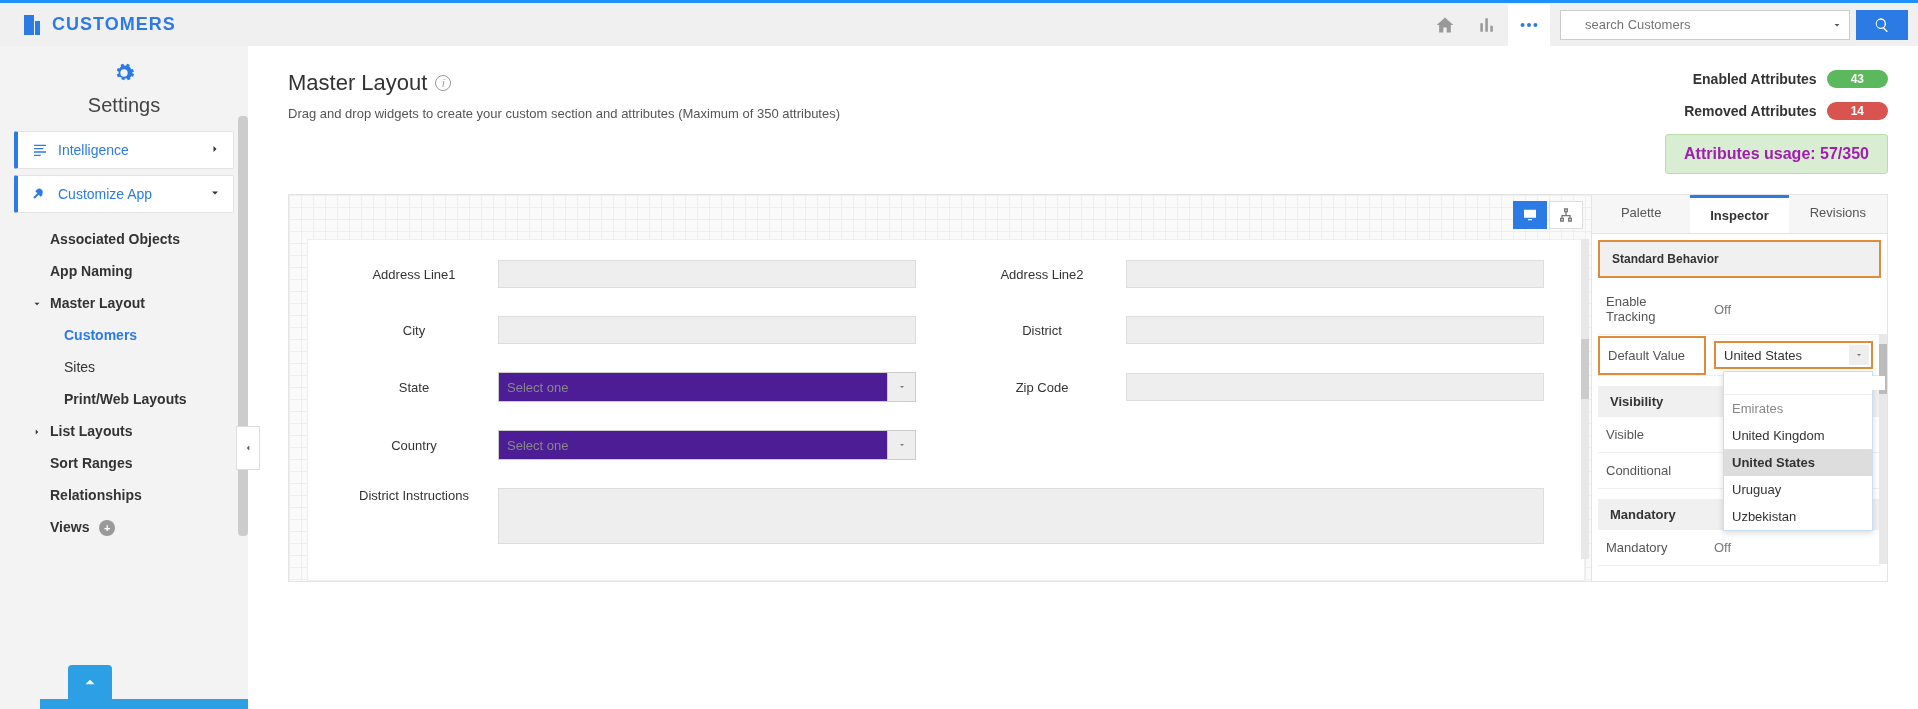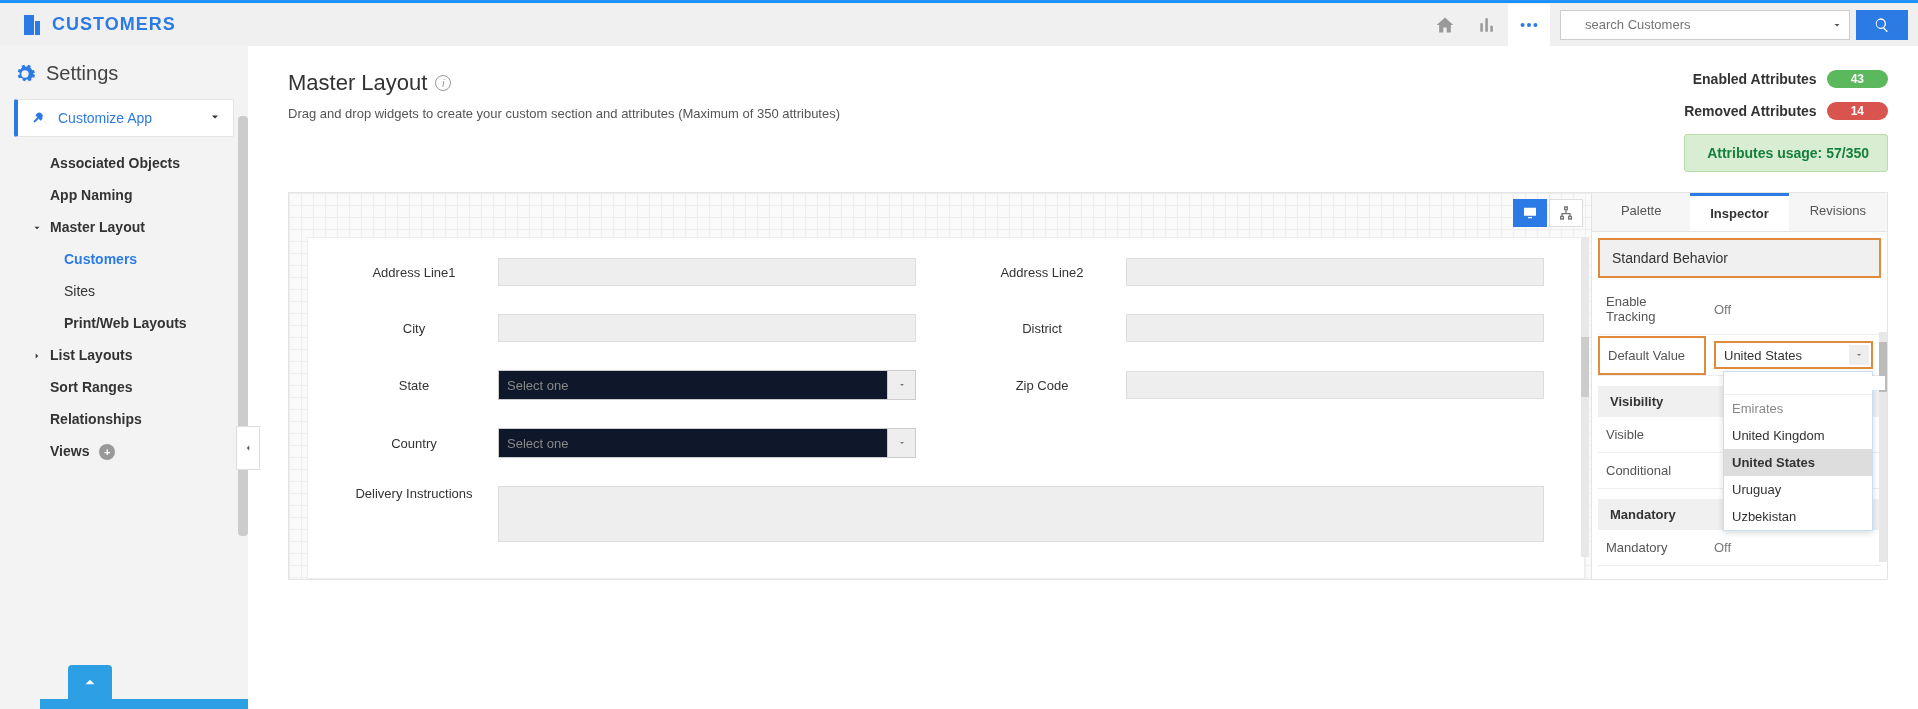--- a/index.html
+++ b/index.html
@@ -14,21 +14,21 @@
   .top-icon.active svg { fill: #2c7be5; }
   .search-wrap { display: flex; align-items: center; gap: 6px; margin-left: 10px; }
   .search-input-wrap { position: relative; }
   .search-input { width: 290px; height: 30px; border: 1px solid #ccc; padding: 0 28px 0 24px; font-size: 13px; background: #fff; }
   .search-chevron { position: absolute; right: 0; top: 0; width: 26px; height: 30px; display: flex; align-items: center; justify-content: center; cursor: pointer; }
   .search-btn { width: 52px; height: 30px; background: #2c7be5; border: none; display: flex; align-items: center; justify-content: center; cursor: pointer; }
   .search-btn svg { fill: #fff; }
 
   .layout { display: flex; height: calc(709px - 46px); }
   .sidebar { width: 248px; background: #f3f3f3; padding: 16px 14px 0 14px; position: relative; }
-  .sidebar-title { display: flex; align-items: center; gap: 10px; font-size: 20px; color: #444; margin-bottom: 14px; }
+  .sidebar-title { display: flex; align-items: center; gap: 10px; font-size: 20px; color: #444; margin-bottom: 14px; flex-direction: column; }
   .sidebar-title svg { fill: #2c7be5; }
   .nav-card { background: #fff; border: 1px solid #e3e3e3; border-radius: 2px; display: flex; align-items: center; padding: 10px 12px; margin-bottom: 6px; border-left: 4px solid #2c7be5; color: #2c7be5; font-size: 14px; cursor: pointer; position: relative; }
   .nav-card .nav-icon { width: 20px; display: flex; justify-content: center; margin-right: 8px; }
   .nav-card .nav-icon svg { fill: #2c7be5; }
   .nav-card .arrow { margin-left: auto; }
   .nav-tree { padding: 4px 0 0 12px; }
   .nav-item { padding: 8px 4px 8px 24px; font-size: 14px; color: #333; cursor: pointer; position: relative; }
   .nav-item.bold { font-weight: bold; }
   .nav-item.selected { color: #2c7be5; font-weight: bold; }
   .nav-item .expander { position: absolute; left: 6px; top: 9px; }
@@ -43,47 +43,47 @@
   .page-head { display: flex; align-items: flex-start; }
   .page-title-wrap { }
   .page-title { font-size: 22px; color: #333; display: flex; align-items: center; gap: 8px; }
   .page-title .info-icon { width: 16px; height: 16px; border: 1px solid #999; border-radius: 50%; display: inline-flex; align-items: center; justify-content: center; font-size: 10px; color: #999; font-style: italic; }
   .page-sub { font-size: 13px; color: #555; margin-top: 10px; }
   .page-stats { margin-left: auto; text-align: right; }
   .stat-row { font-size: 14px; font-weight: bold; color: #333; margin-bottom: 14px; display: flex; align-items: center; justify-content: flex-end; gap: 10px; }
   .badge { display: inline-block; min-width: 30px; padding: 2px 24px; border-radius: 9px; color: #fff; font-size: 12px; text-align: center; }
   .badge.green { background: #5cb85c; }
   .badge.red { background: #d9534f; }
-  .usage-banner { background: #d9edd2; border: 1px solid #b9dda8; color: #15803d; font-weight: bold; padding: 10px 18px; border-radius: 3px; font-size: 14px; }
+  .usage-banner { background: #d9edd2; border: 1px solid #b9dda8; color: #a21caf; font-weight: bold; padding: 10px 18px; border-radius: 3px; font-size: 16px; }
 
   .canvas-wrap { margin-top: 20px; border: 1px solid #e4e4e4; background: #fafafa; display: flex; height: 388px; }
   .canvas { flex: 1; position: relative; background-image: linear-gradient(#eee 1px, transparent 1px), linear-gradient(90deg, #eee 1px, transparent 1px); background-size: 12px 12px; }
   .view-toggle { position: absolute; right: 8px; top: 6px; display: flex; gap: 2px; }
   .view-btn { width: 34px; height: 28px; background: #fff; border: 1px solid #ddd; display: flex; align-items: center; justify-content: center; cursor: pointer; }
   .view-btn.active { background: #2c7be5; border-color: #2c7be5; }
   .view-btn.active svg { fill: #fff; }
   .view-btn svg { fill: #777; }
   .form-panel { position: absolute; left: 18px; right: 6px; top: 44px; bottom: 0; background: #fff; border: 1px solid #eee; padding: 20px 40px; overflow: auto; }
   .form-grid { display: grid; grid-template-columns: 1fr 1fr; column-gap: 60px; row-gap: 28px; }
   .form-row { display: flex; align-items: center; }
   .form-row.full { grid-column: 1 / span 2; align-items: flex-start; }
   .form-label { width: 150px; text-align: center; padding-right: 18px; font-size: 13px; color: #333; }
   .form-input { flex: 1; height: 28px; background: #eee; border: 1px solid #ddd; }
   .form-textarea { flex: 1; height: 56px; background: #eee; border: 1px solid #ddd; }
-  .form-select { flex: 1; height: 30px; border: 1px solid #ccc; background: #0f172a; display: flex; align-items: center; padding: 0 8px; position: relative; color: #888; font-size: 13px; }
+  .form-select { flex: 1; height: 30px; border: 1px solid #ccc; background: #4c1d95; display: flex; align-items: center; padding: 0 8px; position: relative; color: #888; font-size: 13px; }
   .form-select .sel-btn { position: absolute; right: 0; top: 0; width: 28px; height: 28px; background: #eee; border-left: 1px solid #ccc; display: flex; align-items: center; justify-content: center; }
   .canvas-scroll { position: absolute; right: 2px; top: 44px; width: 8px; height: 320px; background: #e8e8e8; }
   .canvas-scroll-thumb { width: 8px; height: 60px; background: #ccc; margin-top: 100px; }
 
   .inspector { width: 296px; border-left: 1px solid #e4e4e4; background: #fff; display: flex; flex-direction: column; }
   .tabs { display: flex; border-bottom: 1px solid #e4e4e4; }
   .tab { flex: 1; text-align: center; padding: 10px 4px; font-size: 13px; color: #555; cursor: pointer; background: #f6f6f6; }
   .tab.active { background: #fff; border-top: 3px solid #2c7be5; font-weight: bold; color: #333; }
   .ins-body { flex: 1; overflow: visible; position: relative; }
-  .ins-section-head { background: #f0f0f0; border: 2px solid #e08b3c; padding: 10px 12px; font-weight: normal; font-size: 14px; margin: 6px; }
+  .ins-section-head { background: #f0f0f0; border: 2px solid #e08b3c; padding: 10px 12px; font-weight: bold; font-size: 12px; margin: 6px; }
   .ins-row { display: flex; align-items: center; border-bottom: 1px solid #eee; margin: 0 6px; }
   .ins-label { width: 108px; padding: 10px 8px; font-size: 13px; color: #555; }
   .ins-label.highlight { border: 2px solid #e08b3c; }
   .ins-value { flex: 1; padding: 6px 8px; font-size: 13px; color: #777; position: relative; overflow: visible; }
   .dropdown { border: 2px solid #e08b3c; background: #fff; height: 28px; display: flex; align-items: center; padding: 0 8px; position: relative; color: #333; font-size: 13px; }
   .dropdown .dd-arrow { position: absolute; right: 2px; top: 2px; width: 20px; height: 20px; background: #eee; display: flex; align-items: center; justify-content: center; }
   .dd-pop { position: absolute; right: 8px; top: 36px; width: 150px; background: #fff; border: 1px solid #c6dff2; box-shadow: 0 2px 6px rgba(0,0,0,0.15); z-index: 50; margin-left: 17px; }
   .dd-search { display: flex; align-items: center; border-bottom: 1px solid #eee; padding: 4px 6px; }
   .dd-search input { flex: 1; border: none; outline: none; font-size: 12px; }
   .dd-list { max-height: 150px; overflow: auto; }
@@ -142,20 +142,31 @@
 <div class="layout">
 
   <div class="sidebar">
     <div class="sidebar-title">
       <svg width="22" height="22" viewBox="0 0 24 24">
           <path d="M12 8a4 4 0 100 8 4 4 0 000-8zm9 4l2 1-1 3-2-.5a8 8 0 01-1.4 1.4l.5 2-3 1-1-2a8 8 0 01-2 0l-1 2-3-1 .5-2A8 8 0 017.2 16l-2 .5-1-3 2-1a8 8 0 010-2l-2-1 1-3 2 .5A8 8 0 018.8 5l-.5-2 3-1 1 2a8 8 0 012 0l1-2 3 1-.5 2A8 8 0 0119.8 8l2-.5 1 3-2 1a8 8 0 010 2z"></path>
         </svg>
       <span>Settings</span>
     </div>
 
+    <div class="nav-card">
+      <span class="nav-icon">
+          <svg width="16" height="16" viewBox="0 0 24 24">
+            <path d="M3 4h18v2H3zm0 5h14v2H3zm0 5h18v2H3zm0 5h10v2H3z"></path>
+          </svg>
+        </span>
+      <span>Intelligence</span>
+      <span class="arrow"><svg width="12" height="12" viewBox="0 0 24 24">
+            <path d="M9 6l6 6-6 6z" fill="#333"></path>
+          </svg></span>
+    </div>
 
     <div class="nav-card">
       <span class="nav-icon">
           <svg width="16" height="16" viewBox="0 0 24 24">
             <path d="M22 19l-7-7a5 5 0 00-7-7L5 8l3 3-6 6 2 2 6-6 3 3 3-3 7 7z"></path>
           </svg>
         </span>
       <span>Customize App</span>
       <span class="arrow"><svg width="12" height="12" viewBox="0 0 24 24">
             <path d="M6 9l6 6 6-6z" fill="#333"></path>
@@ -278,21 +289,21 @@
                 <span>Select one</span>
                 <span class="sel-btn">
                     <svg width="8" height="8" viewBox="0 0 24 24">
                       <path d="M6 9l6 6 6-6z" fill="#777"></path>
                     </svg>
                   </span>
               </div>
             </div>
             <div class="form-row"></div>
             <div class="form-row full">
-              <div class="form-label" style="line-height:1.3">Delivery Instructions</div>
+              <div class="form-label" style="line-height:1.3">District Instructions</div>
               <div class="form-textarea"></div>
             </div>
           </div>
         </div>
         <div class="canvas-scroll">
             <div class="canvas-scroll-thumb"></div>
           </div>
       </div>
 
       <div class="inspector">

